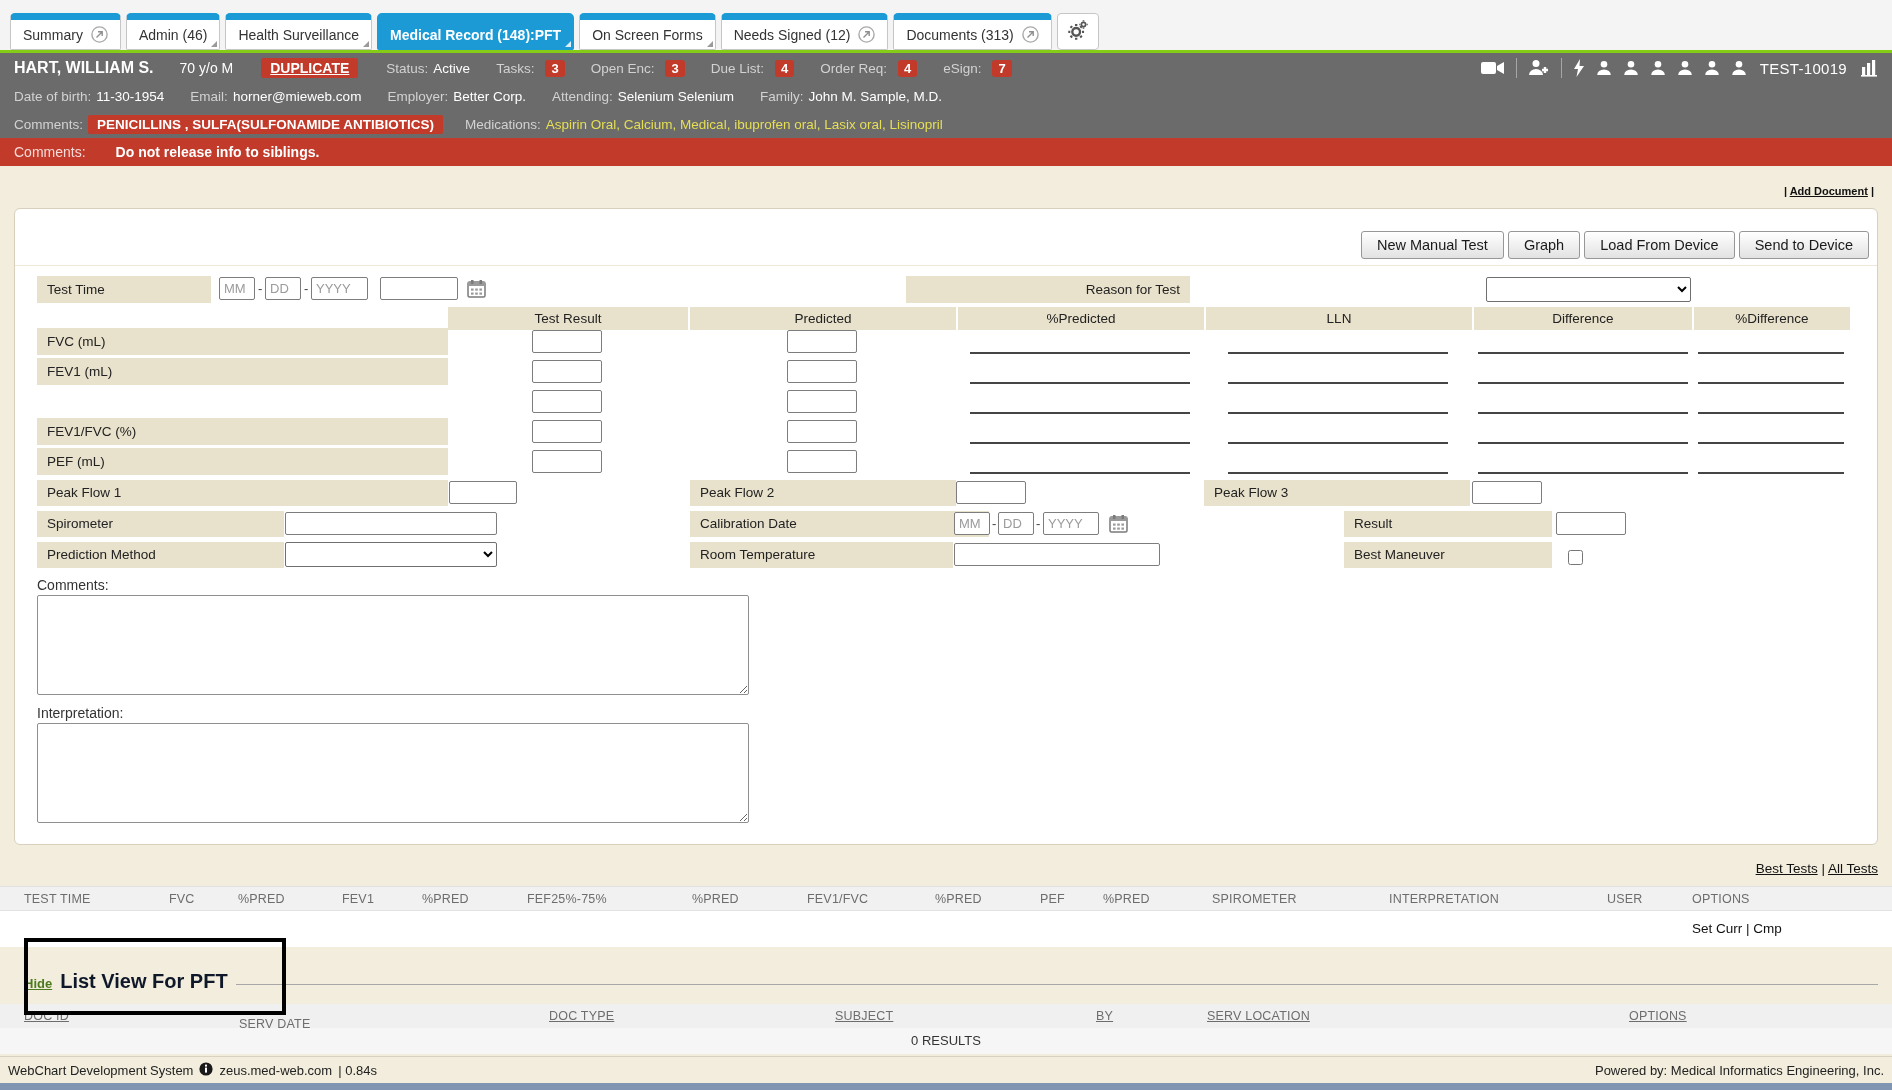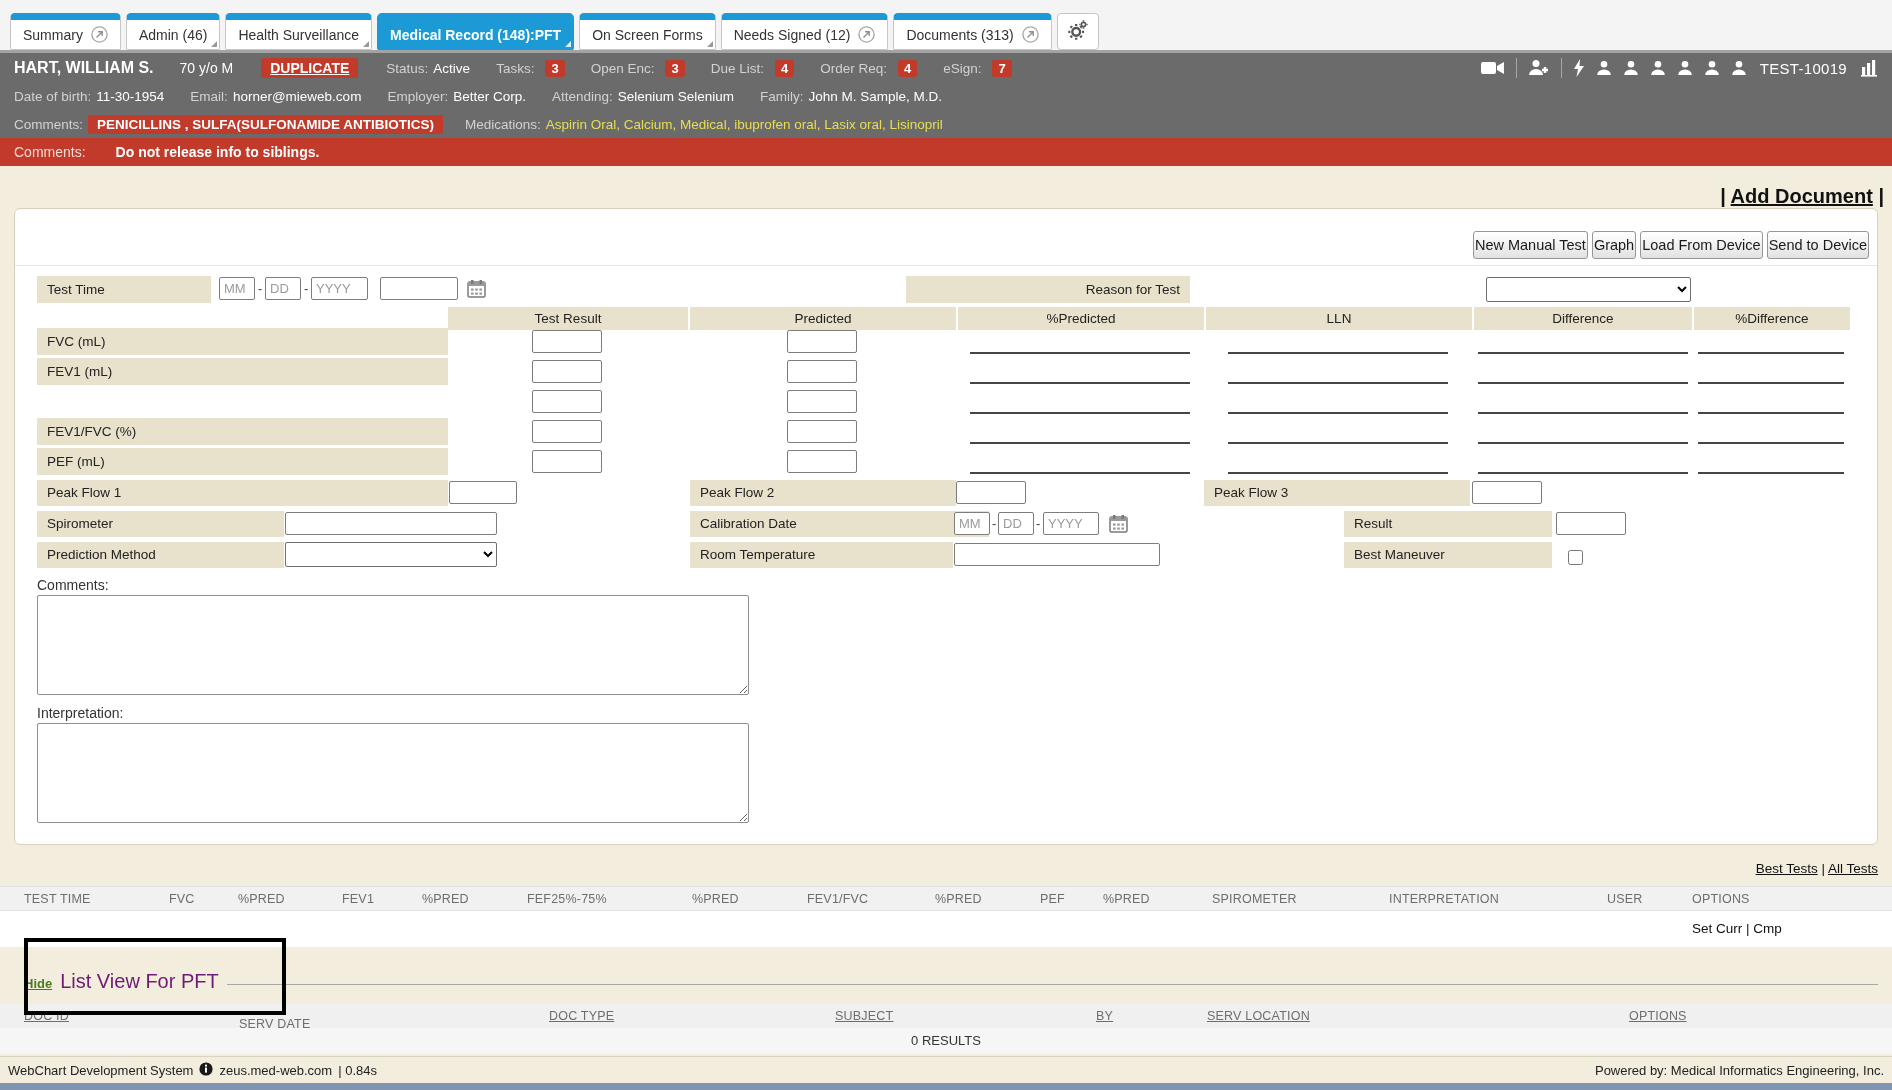--- a/index.html
+++ b/index.html
@@ -10,21 +10,21 @@
   .tabbar{position:absolute;top:0;left:0;width:100%;height:50px;background:#f4f4f4;display:flex;align-items:flex-end;padding:6px 0 0 10px;gap:5px;}
   .tab{position:relative;height:37px;display:flex;align-items:center;gap:8px;padding:0 12px;background:#fff;border:1px solid #c6c6c6;border-top:7px solid #1b9ad5;border-radius:5px 5px 2px 2px;font-size:14px;color:#333;cursor:pointer;}
   .tab.active{background:#1b9ad5;border-color:#1b9ad5;color:#fff;font-weight:bold;}
   .tab.fold::after{content:"";position:absolute;right:2px;bottom:2px;border-left:6px solid transparent;border-bottom:6px solid #9a9a9a;}
   .tab.active.fold::after{border-bottom-color:#dff0fa;}
   .gearbtn{border-top:1px solid #c6c6c6;height:37px;padding:0 9px;border-radius:4px;}
   .popout svg{display:block;}
 
   
   .pbar{position:absolute;left:0;width:100%;background:#6b6b6b;color:#fff;display:flex;align-items:center;padding:0 14px;}
-  .pbar1{top:50px;height:33px;border-top:3px solid #a3a3a3;font-size:13.5px;}
+  .pbar1{top:50px;height:33px;border-top:3px solid #84cc16;font-size:13.5px;}
   .pbar2{top:83px;height:27px;font-size:13.5px;}
   .pbar3{top:110px;height:28px;font-size:13.5px;}
   .pname{font-size:16px;font-weight:bold;margin-right:26px;}
   .page-sex{font-size:14px;margin-right:28px;}
   .plbl{color:#d2d2d2;margin-right:5px;}
   .pval{color:#fff;font-weight:500;}
   .pgroup{margin-right:26px;display:flex;align-items:center;}
   .badge{background:#c13a2a;color:#fff;font-weight:bold;font-size:13px;padding:1px 6px;border-radius:3px;margin-left:6px;}
   .dupbadge{background:#c13a2a;color:#fff;font-weight:bold;font-size:14px;padding:2px 9px;border-radius:3px;text-decoration:underline;margin-right:28px;cursor:pointer;}
   .allergybadge{background:#c13a2a;color:#fff;font-weight:bold;font-size:13.5px;padding:2px 9px;border-radius:2px;margin-right:22px;}
@@ -34,28 +34,28 @@
   .chartid{font-size:15px;letter-spacing:.3px;margin:0 2px;}
   .wicon svg{display:block;}
 
   
   .cbar{position:absolute;top:138px;left:0;width:100%;height:28px;background:#c13a2a;display:flex;align-items:center;padding:0 14px;font-size:14px;}
   .cbar .clbl{color:rgba(255,255,255,.82);margin-right:30px;}
   .cbar .cval{color:#fff;font-weight:bold;}
 
   
   .main{position:absolute;top:166px;left:0;width:100%;height:924px;background:#f2eddc;}
-  .adddoc{position:absolute;top:185px;right:8px;font-size:20px;color:#111;font-weight:600;z-index:5;}
+  .adddoc{position:absolute;top:185px;right:18px;font-size:11px;color:#111;font-weight:600;z-index:5;}
   .adddoc a{color:#111;text-decoration:underline;cursor:pointer;}
   .adddoc .pipe{text-decoration:none;font-weight:600;}
 
   
   .panel{position:absolute;left:14px;top:208px;width:1864px;height:637px;background:#fff;border:1px solid #d8d0bd;border-radius:6px;z-index:4;}
   .btnrow{position:absolute;top:22px;right:8px;display:flex;gap:4px;}
-  .btn{height:28px;padding:0 1px;font-size:14.5px;color:#1a1a1a;background:linear-gradient(#ffffff,#e2e2e2);border:1px solid #979797;border-radius:3px;font-family:"Liberation Sans",sans-serif;cursor:pointer;}
+  .btn{height:28px;padding:0 15px;font-size:14.5px;color:#1a1a1a;background:linear-gradient(#ffffff,#e2e2e2);border:1px solid #979797;border-radius:3px;font-family:"Liberation Sans",sans-serif;cursor:pointer;}
   .innersep{position:absolute;top:56px;left:0;width:100%;border-top:1px solid #eee7d8;}
 
   .frow{position:absolute;left:0;width:100%;}
   .lblcell{position:absolute;background:#e8e1cb;font-size:13.5px;color:#222;height:27px;line-height:27px;padding-left:10px;}
   .hcell{position:absolute;background:#e8e1cb;font-size:13.5px;color:#222;height:23px;line-height:23px;text-align:center;}
   .tin{position:absolute;height:23px;border:1px solid #7d7d7d;border-radius:2px;background:#fff;font-size:13px;padding:0 4px;font-family:"Liberation Sans",sans-serif;}
   .tin::placeholder{color:#9b9b9b;}
   .dash{position:absolute;font-size:13px;color:#444;top:5px;}
   .sel{position:absolute;height:25px;border:1px solid #6f6f6f;border-radius:2px;background:#fff;font-size:13px;font-family:"Liberation Sans",sans-serif;}
   .ul{position:absolute;height:26px;border-bottom:2px solid #454545;}
@@ -68,21 +68,21 @@
   .bestlinks{position:absolute;top:861px;right:14px;font-size:13.5px;font-weight:400;color:#111;z-index:5;}
   .bestlinks a{color:#111;text-decoration:underline;cursor:pointer;}
   .rheader{position:absolute;top:886px;left:0;width:100%;height:25px;background:#f1f1f2;border-top:1px solid #e2e2e2;border-bottom:1px solid #e2e2e2;z-index:5;}
   .rheader span{position:absolute;top:0;line-height:25px;font-size:12.5px;color:#6d6d6d;letter-spacing:.2px;}
   .optrow{position:absolute;top:911px;left:0;width:100%;height:36px;background:#fff;z-index:5;}
   .optrow span{position:absolute;left:1692px;line-height:36px;font-size:13.5px;color:#111;cursor:pointer;}
 
   
   .legend{position:absolute;top:970px;left:24px;right:14px;display:flex;align-items:baseline;gap:8px;z-index:5;}
   .hidelink{font-size:13px;font-weight:bold;color:#4c7a1f;text-decoration:underline;cursor:pointer;}
-  .lvtitle{font-size:20px;font-weight:normal;color:#701a75;white-space:nowrap;}
+  .lvtitle{font-size:20px;font-weight:bold;color:#0f172a;white-space:nowrap;}
   .legline{flex:1;border-top:1px solid #a8a8a8;align-self:center;margin-top:6px;}
   .blackbox{position:absolute;left:24px;top:938px;width:262px;height:77px;border:4px solid #000;z-index:40;background:transparent;}
   .dheader{position:absolute;top:1004px;left:0;width:100%;height:24px;background:#f0f0f1;z-index:5;}
   .dheader span{position:absolute;line-height:24px;font-size:12.5px;color:#6d6d6d;text-decoration:underline;letter-spacing:.2px;cursor:pointer;}
   .drow{position:absolute;top:1028px;left:0;width:100%;height:26px;background:#f6f6f6;text-align:center;line-height:26px;font-size:13px;color:#333;z-index:5;}
 
   
   .footer{position:absolute;top:1056px;left:0;width:100%;height:27px;border-top:1px solid #d9d2c0;display:flex;align-items:center;padding:0 8px;font-size:13px;color:#222;z-index:5;}
   .footer .fleft{display:flex;align-items:center;gap:6px;}
   .footer .fright{margin-left:auto;}

